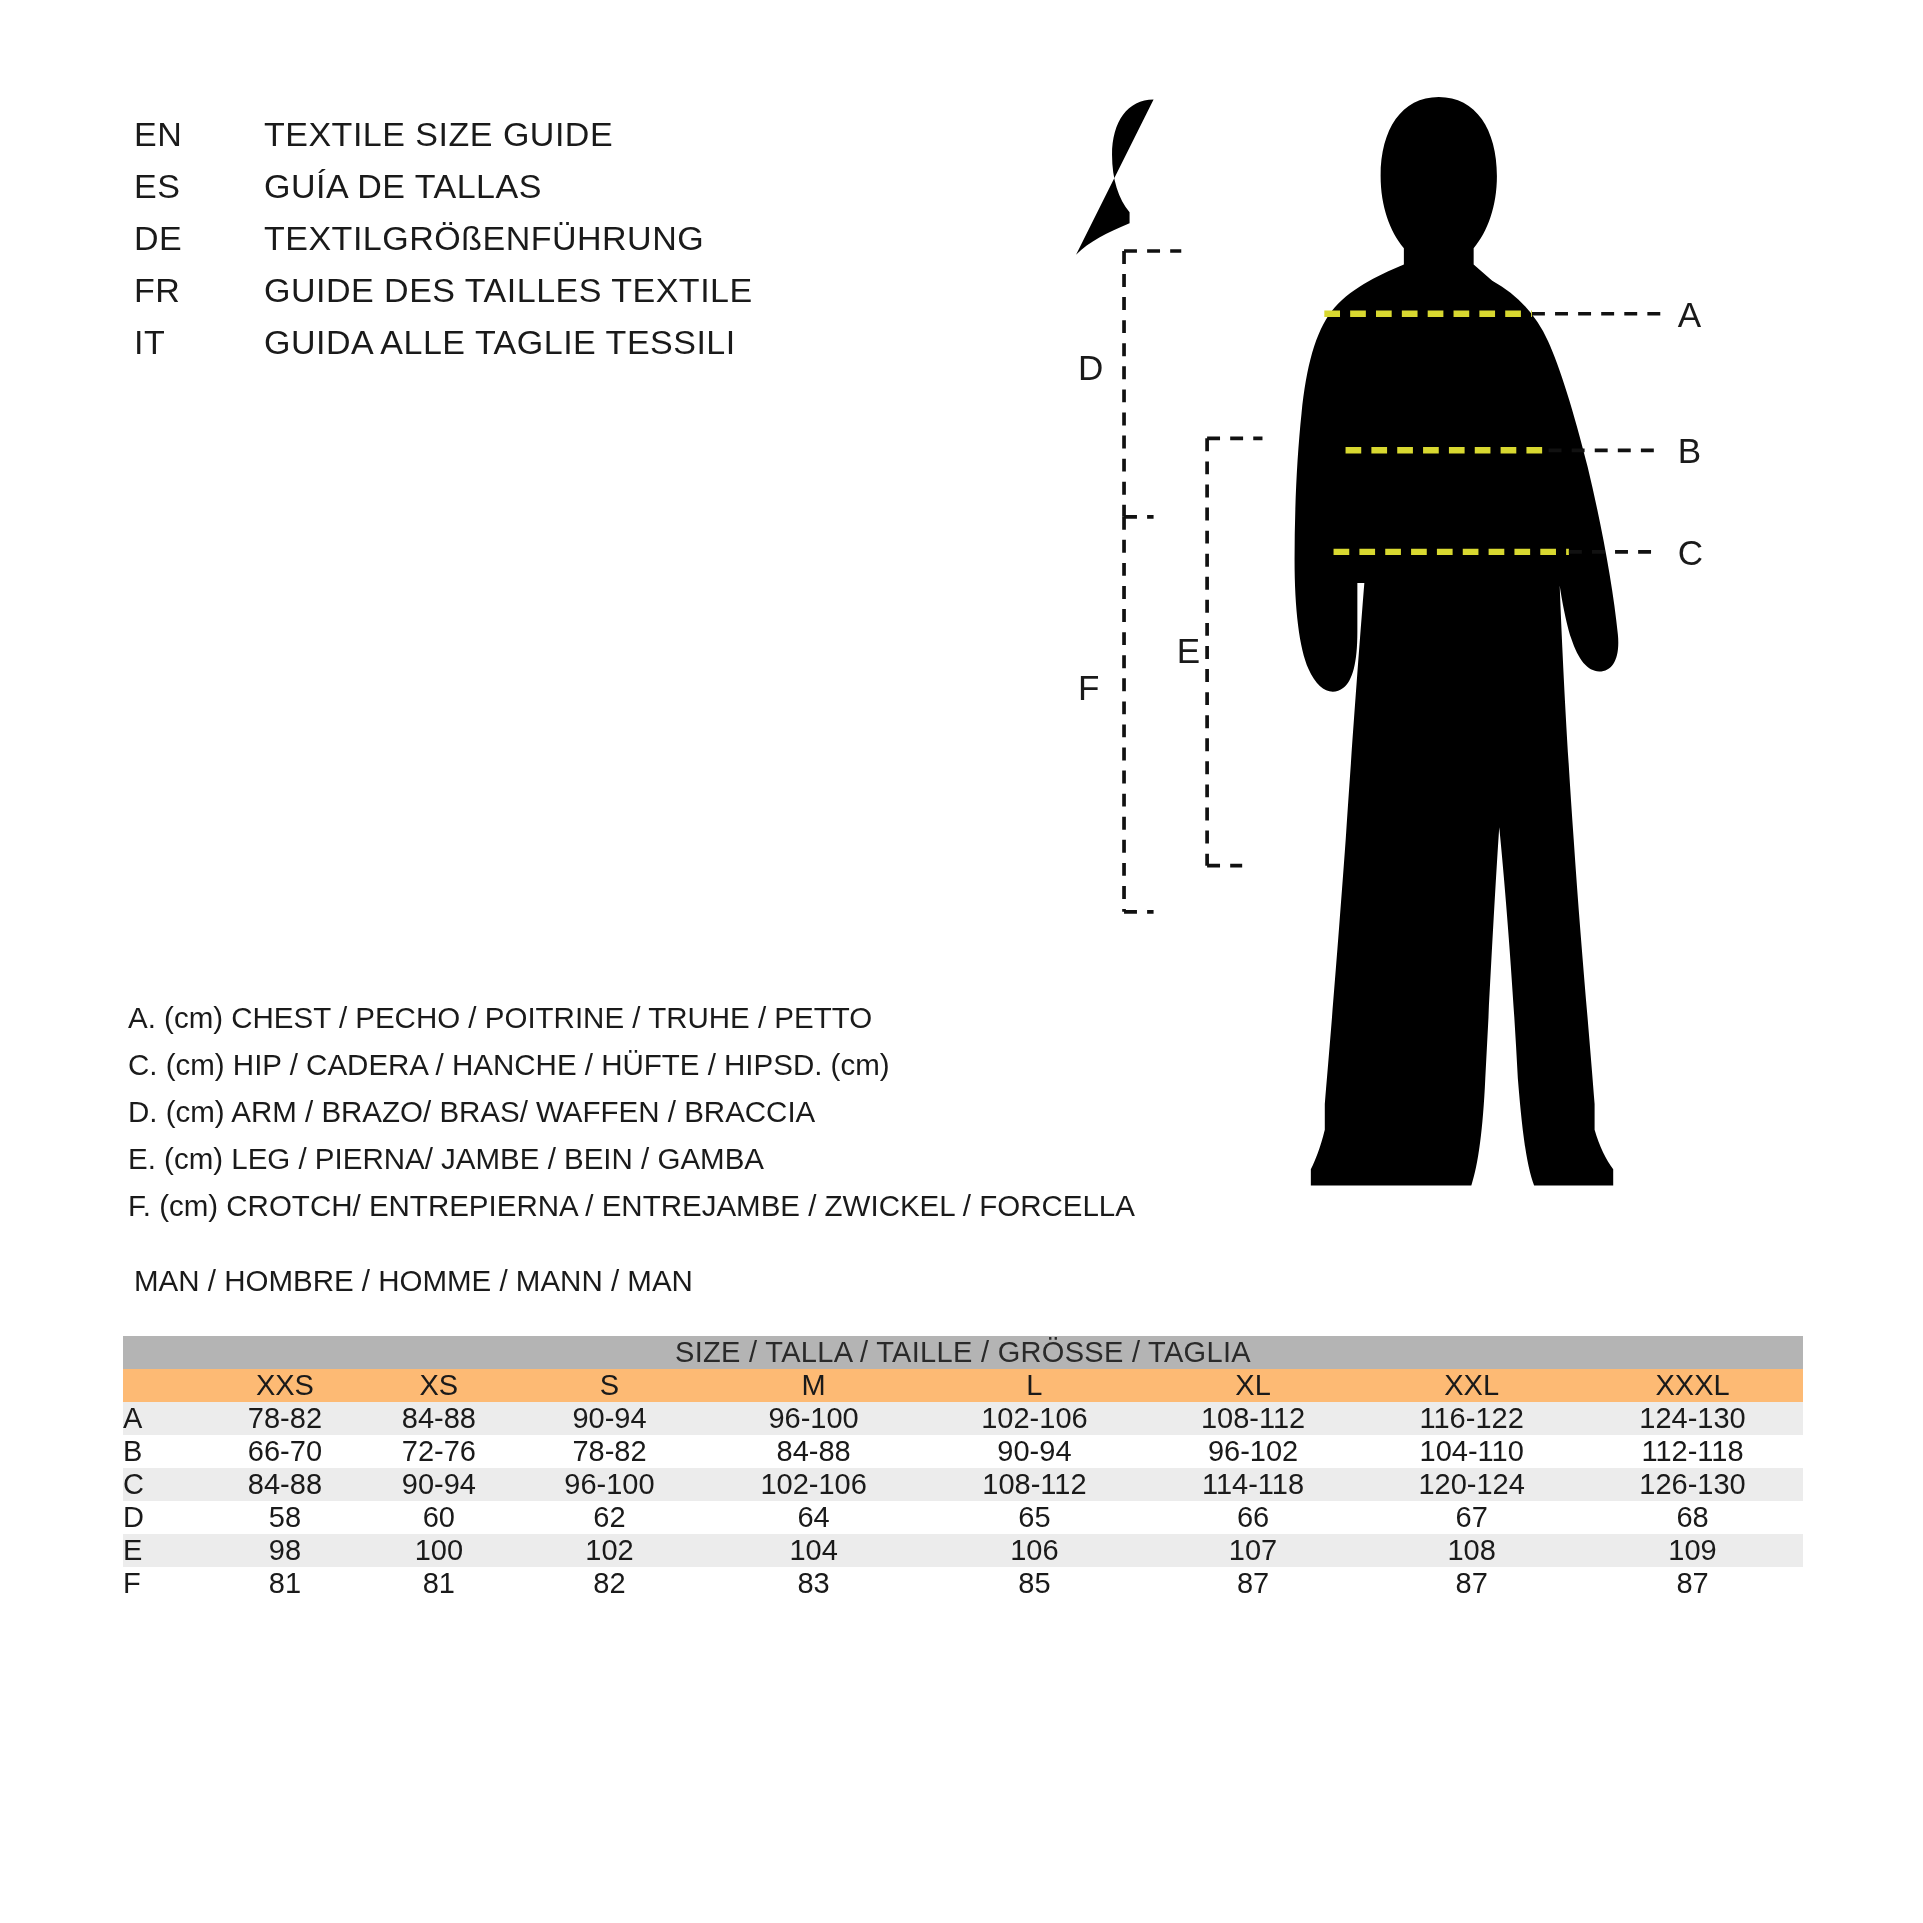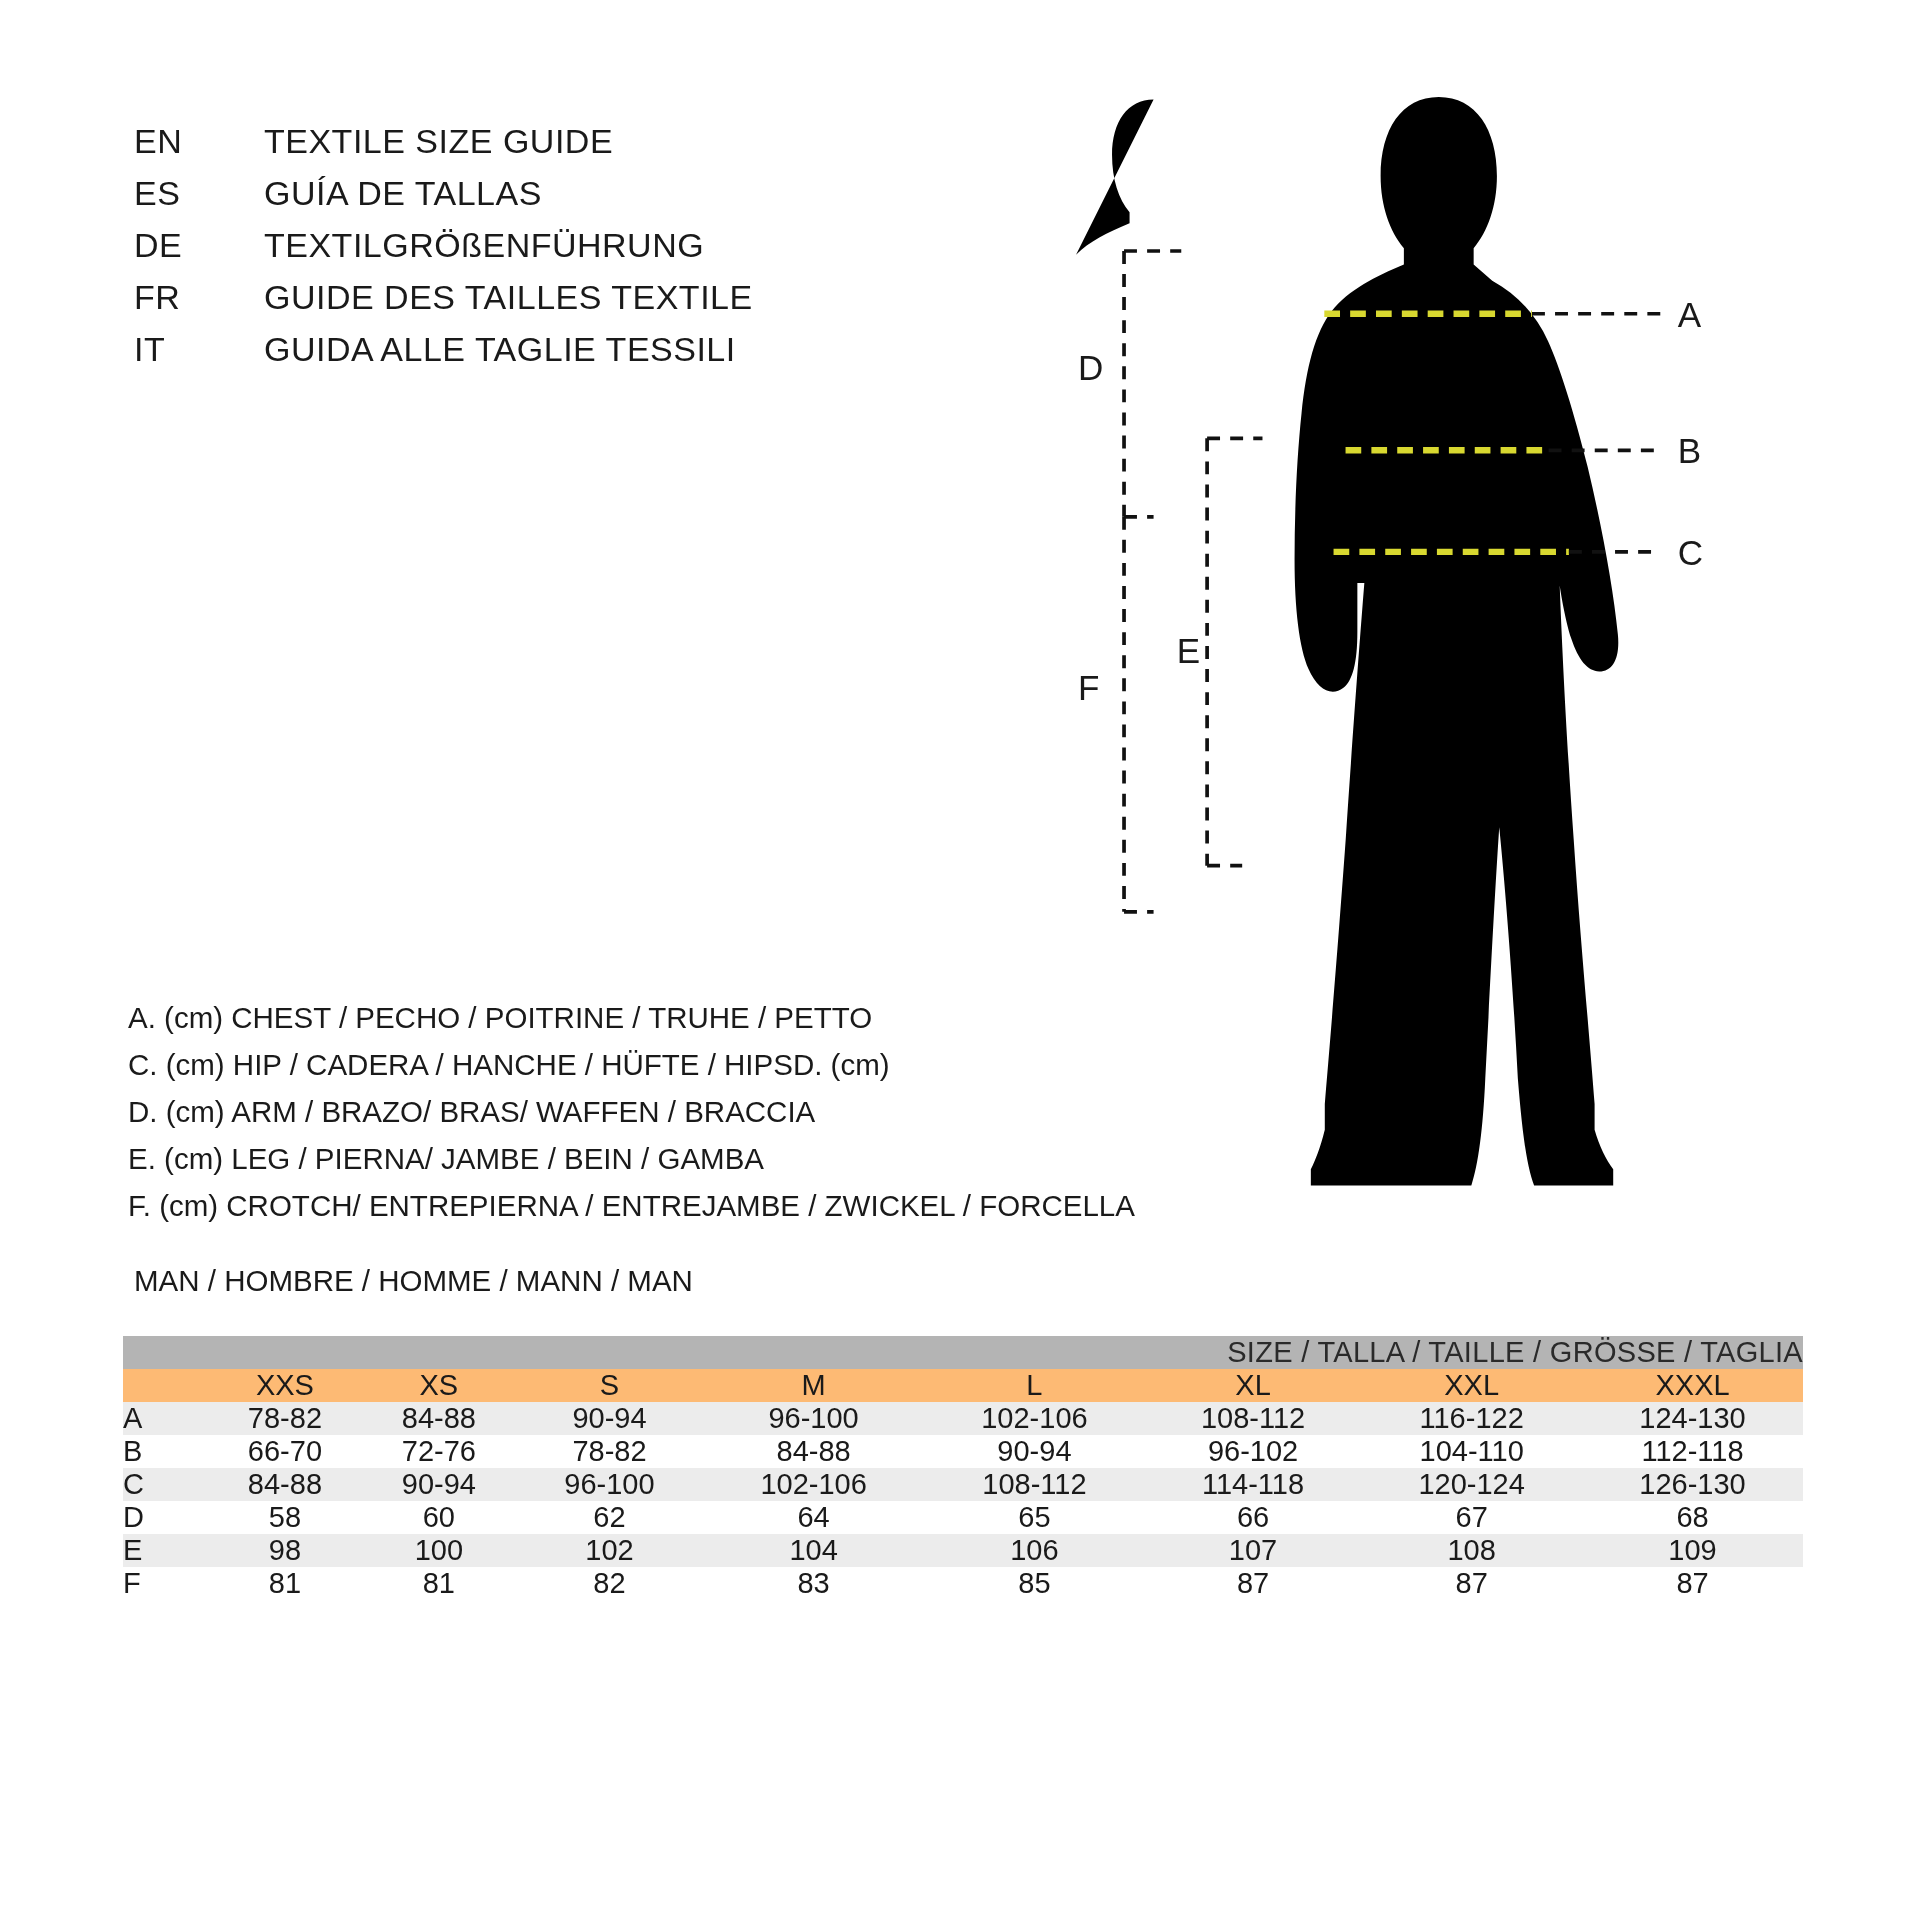--- a/index.html
+++ b/index.html
@@ -18,21 +18,21 @@
 
   
   #lang-block {
     position: absolute;
     left: 134px;
     top: 115px;
     width: 831px;
   }
   .lang-row {
     display: flex;
-    align-items: center;
+    align-items: flex-start;
     height: 52px;
   }
   .lang-code {
     width: 115px;
     font-size: 34px;
     letter-spacing: 0.5px;
   }
   .lang-title {
     font-size: 34px;
     letter-spacing: 0.5px;
@@ -84,21 +84,21 @@
     font-size: 28px;
   }
   #size-table td, #size-table th {
     padding: 0;
     margin: 0;
   }
   .thead-band td {
     background: #b4b4b4;
     color: #2a2a2a;
     font-size: 29px;
-    text-align: right;
+    text-align: center;
     padding: 10px 0 10px 14.8px;
     letter-spacing: 0.3px;
   }
   .col-head td {
     background: #fdba74;
     text-align: center;
     font-size: 29px;
     padding: 9.2px 0;
     color: #1a1a1a;
   }

